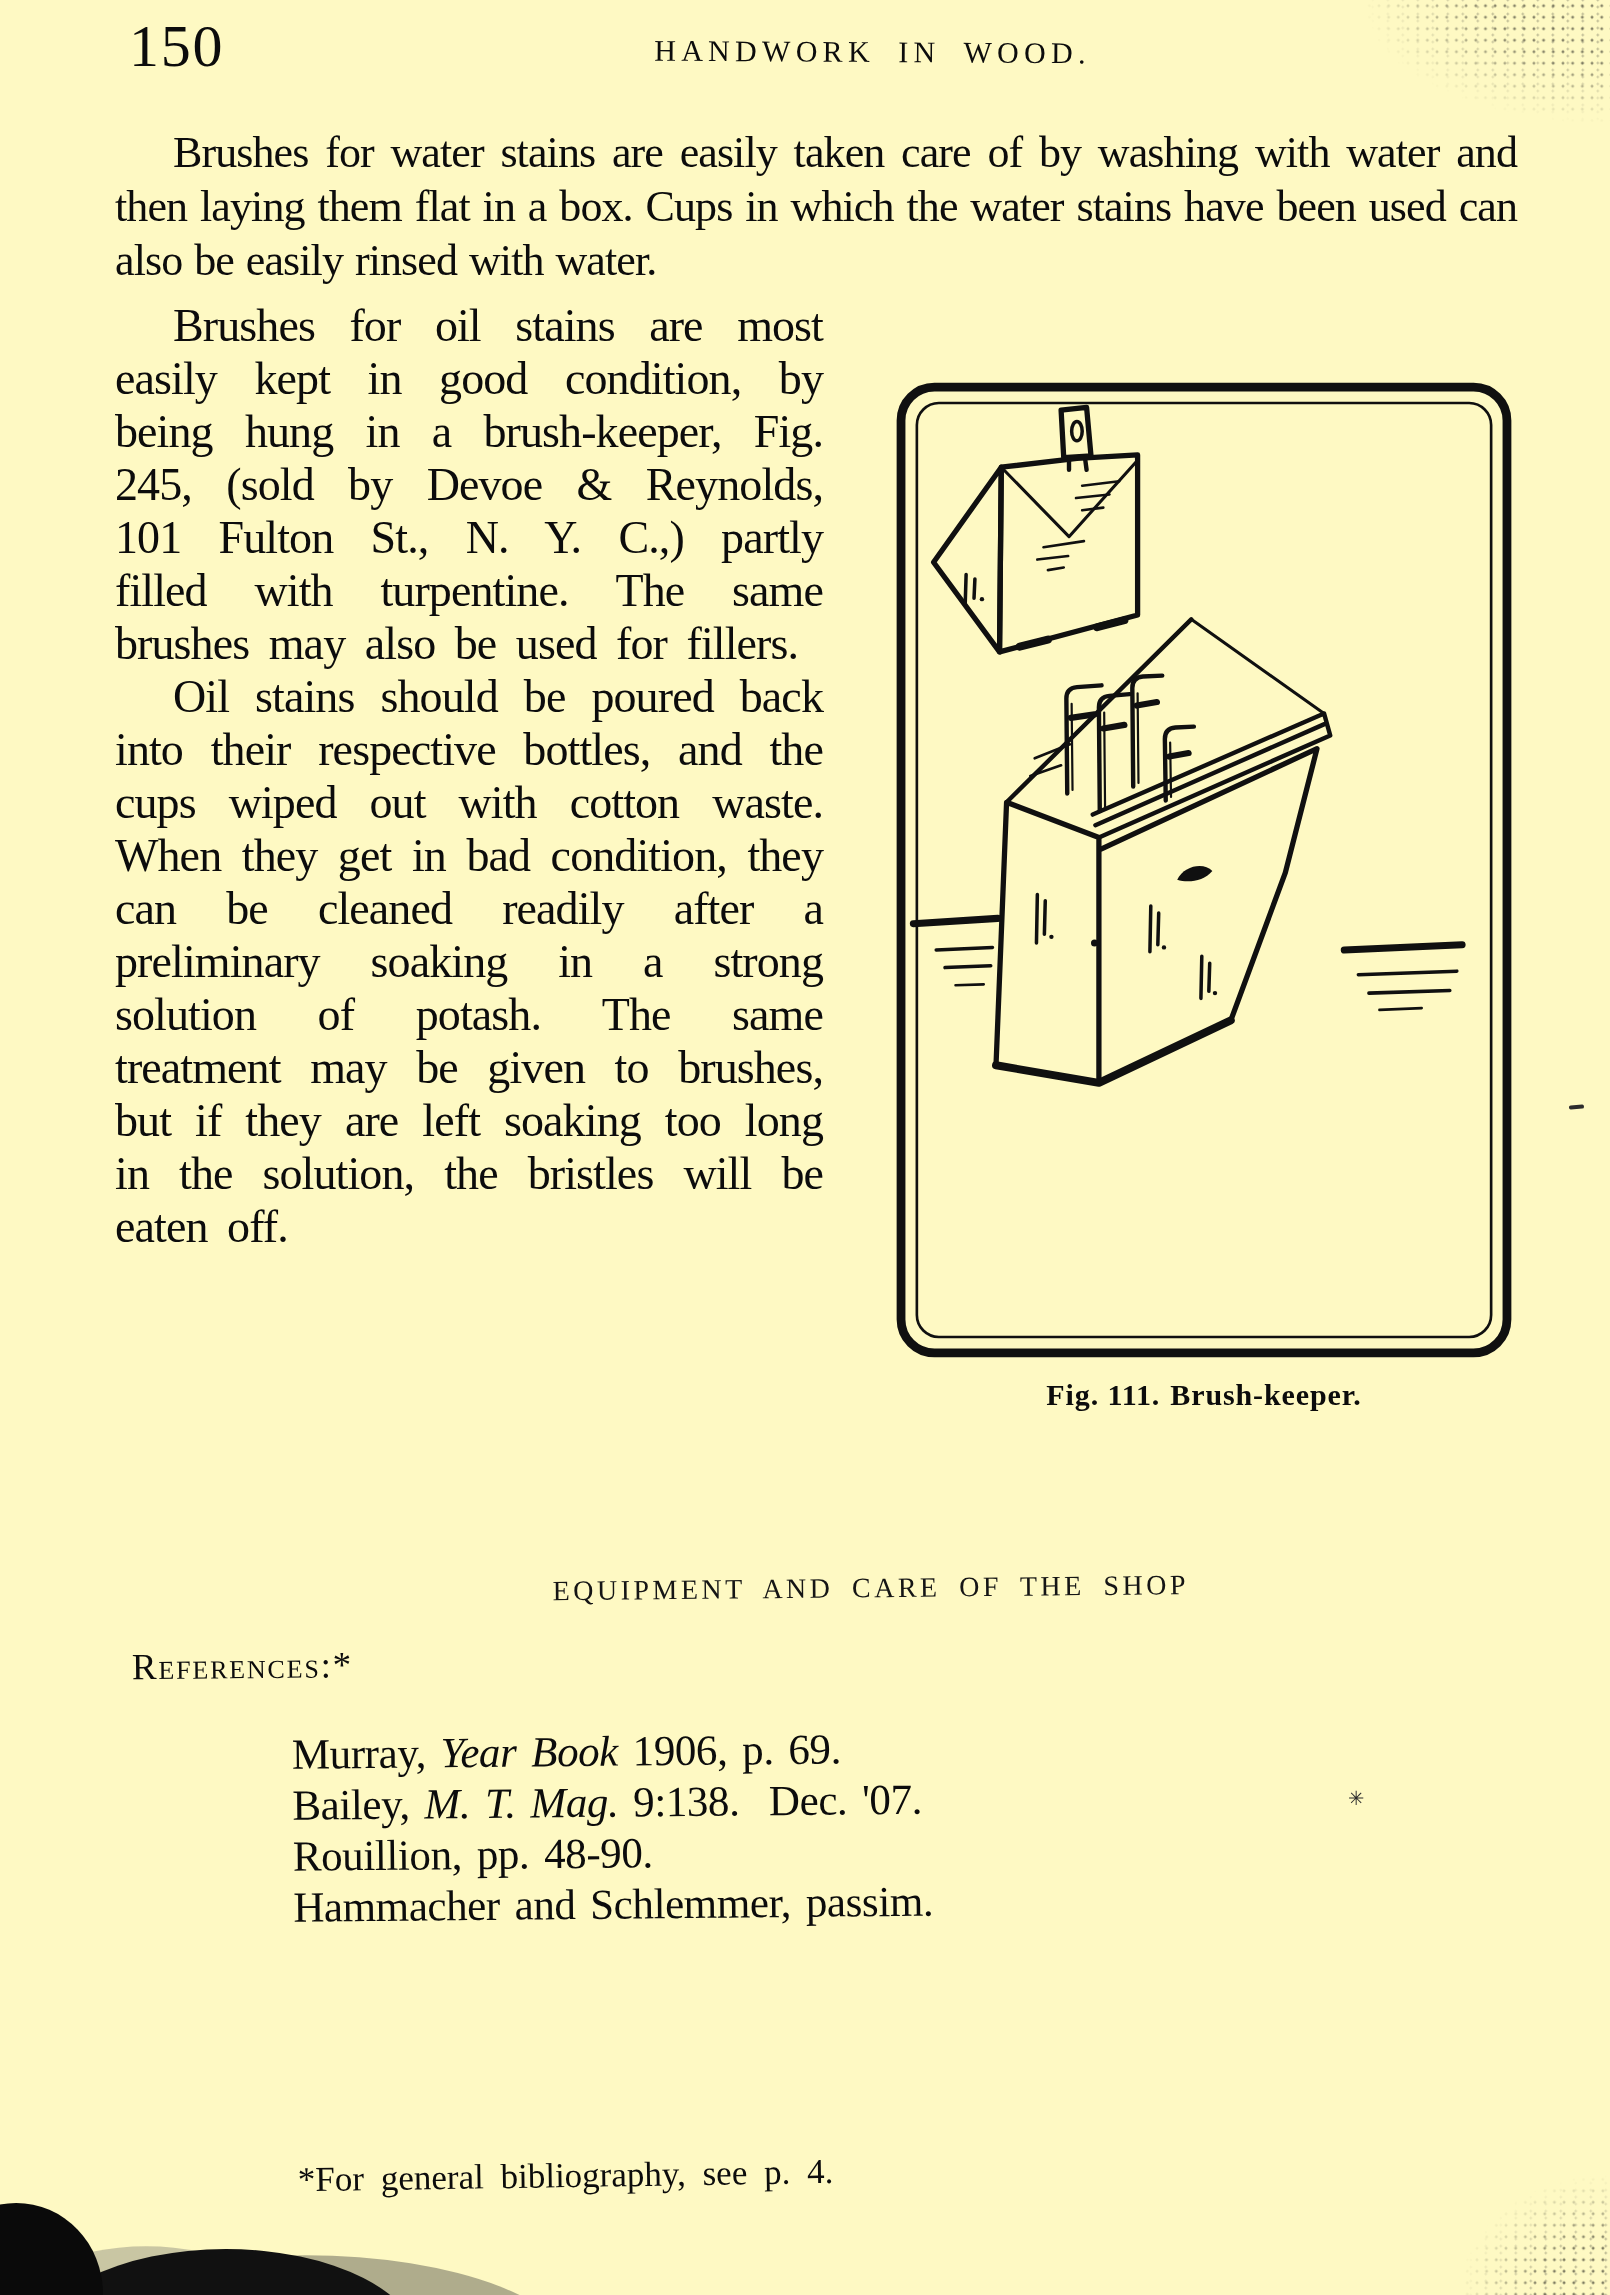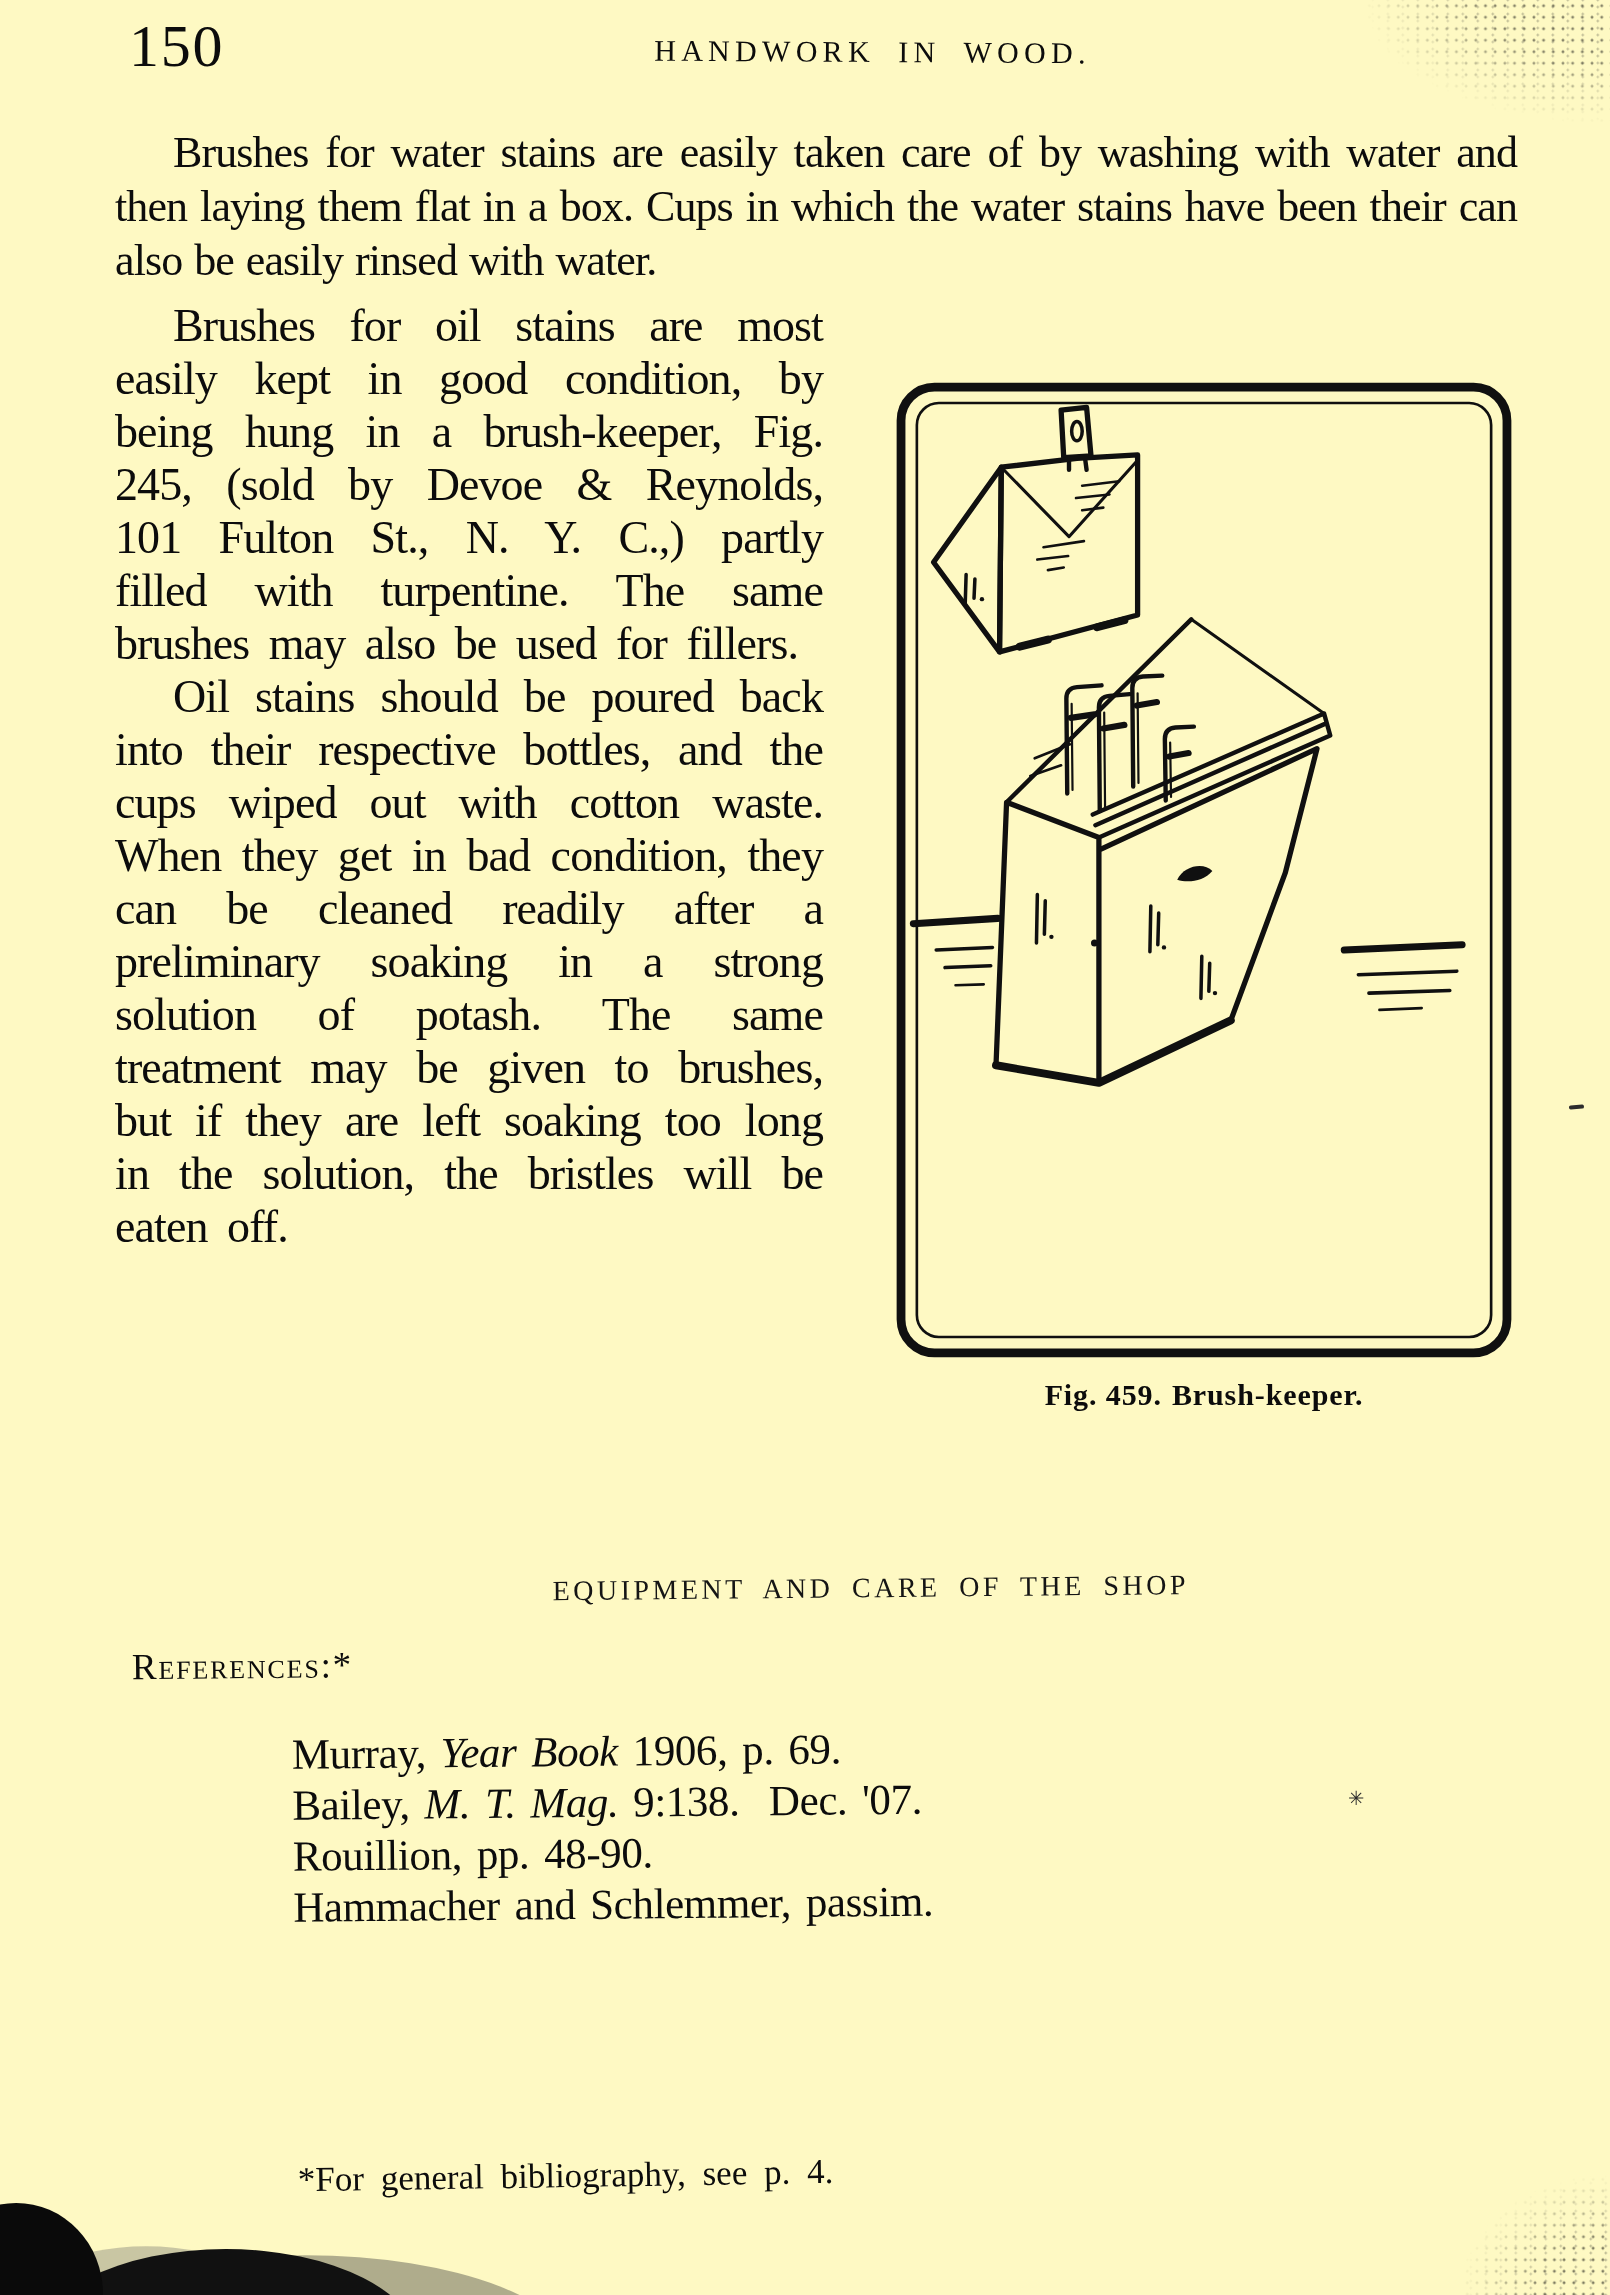--- a/index.html
+++ b/index.html
@@ -105,21 +105,21 @@
   svg .ln{fill:none;stroke:#101010;stroke-linecap:round;stroke-linejoin:round;}
 </style>
 </head>
 <body>
 
 <div id="page">
 
   <div class="folio">150</div>
   <div class="running-head">HANDWORK IN WOOD.</div>
 
-  <p class="para" id="para1">Brushes for water stains are easily taken care of by washing with water and then laying them flat in a box. Cups in which the water stains have been their can also be easily rinsed with water.</p>
+  <p class="para" id="para1">Brushes for water stains are easily taken care of by washing with water and then laying them flat in a box. Cups in which the water stains have been used can also be easily rinsed with water.</p>
 
   <div id="left-col">
     <p class="para">Brushes for oil stains are most easily kept in good condition, by being hung in a brush-keeper, Fig. 245, (sold by Devoe &amp; Reynolds, 101 Fulton St., N. Y. C.,) partly filled with turpentine. The same brushes may also be used for fillers.</p>
     <p class="para">Oil stains should be poured back into their respective bottles, and the cups wiped out with cotton waste. When they get in bad condition, they can be cleaned readily after a preliminary soaking in a strong solution of potash. The same treatment may be given to brushes, but if they are left soaking too long in the solution, the bristles will be eaten off.</p>
   </div>
 
   <svg id="figure-svg" width="620" height="990" viewBox="0 0 705 1114" aria-hidden="true">
     <g>
       <rect class="ln" x="8" y="8" width="689" height="1098" rx="38" ry="38" stroke-width="10"></rect>
       <rect class="ln" x="26" y="26" width="653" height="1062" rx="25" ry="25" stroke-width="3"></rect>
@@ -184,21 +184,21 @@
       <path class="ln" d="M58,668 L110,666" stroke-width="4"></path>
       <path class="ln" d="M70,688 L102,687" stroke-width="3"></path>
       <path class="ln" d="M512,648 L646,642" stroke-width="8"></path>
       <path class="ln" d="M528,676 L640,672" stroke-width="4"></path>
       <path class="ln" d="M540,697 L632,694" stroke-width="4"></path>
       <path class="ln" d="M552,716 L600,714" stroke-width="3"></path>
     </g>
   </svg>
 
   <div class="figure-caption">
-    <span class="cap-label">Fig. 459.</span><span class="cap-title">Brush-keeper.</span>
+    <span class="cap-label">Fig. 111.</span><span class="cap-title">Brush-keeper.</span>
   </div>
 
   <div id="lower">
     <div class="section-heading">EQUIPMENT AND CARE OF THE SHOP</div>
     <div class="references-label">References:*</div>
     <div class="ref-list">
       <div class="ref-item"><span class="ref-pre">Murray, </span><span class="ref-work">Year Book</span><span class="ref-post"> 1906, p. 69.</span></div>
       <div class="ref-item"><span class="ref-pre">Bailey, </span><span class="ref-work">M. T. Mag.</span><span class="ref-post"> 9:138.  Dec. '07.</span></div>
       <div class="ref-item"><span class="ref-pre">Rouillion, pp. 48-90.</span><span class="ref-work"></span><span class="ref-post"></span></div>
       <div class="ref-item"><span class="ref-pre">Hammacher and Schlemmer, passim.</span><span class="ref-work"></span><span class="ref-post"></span></div>

